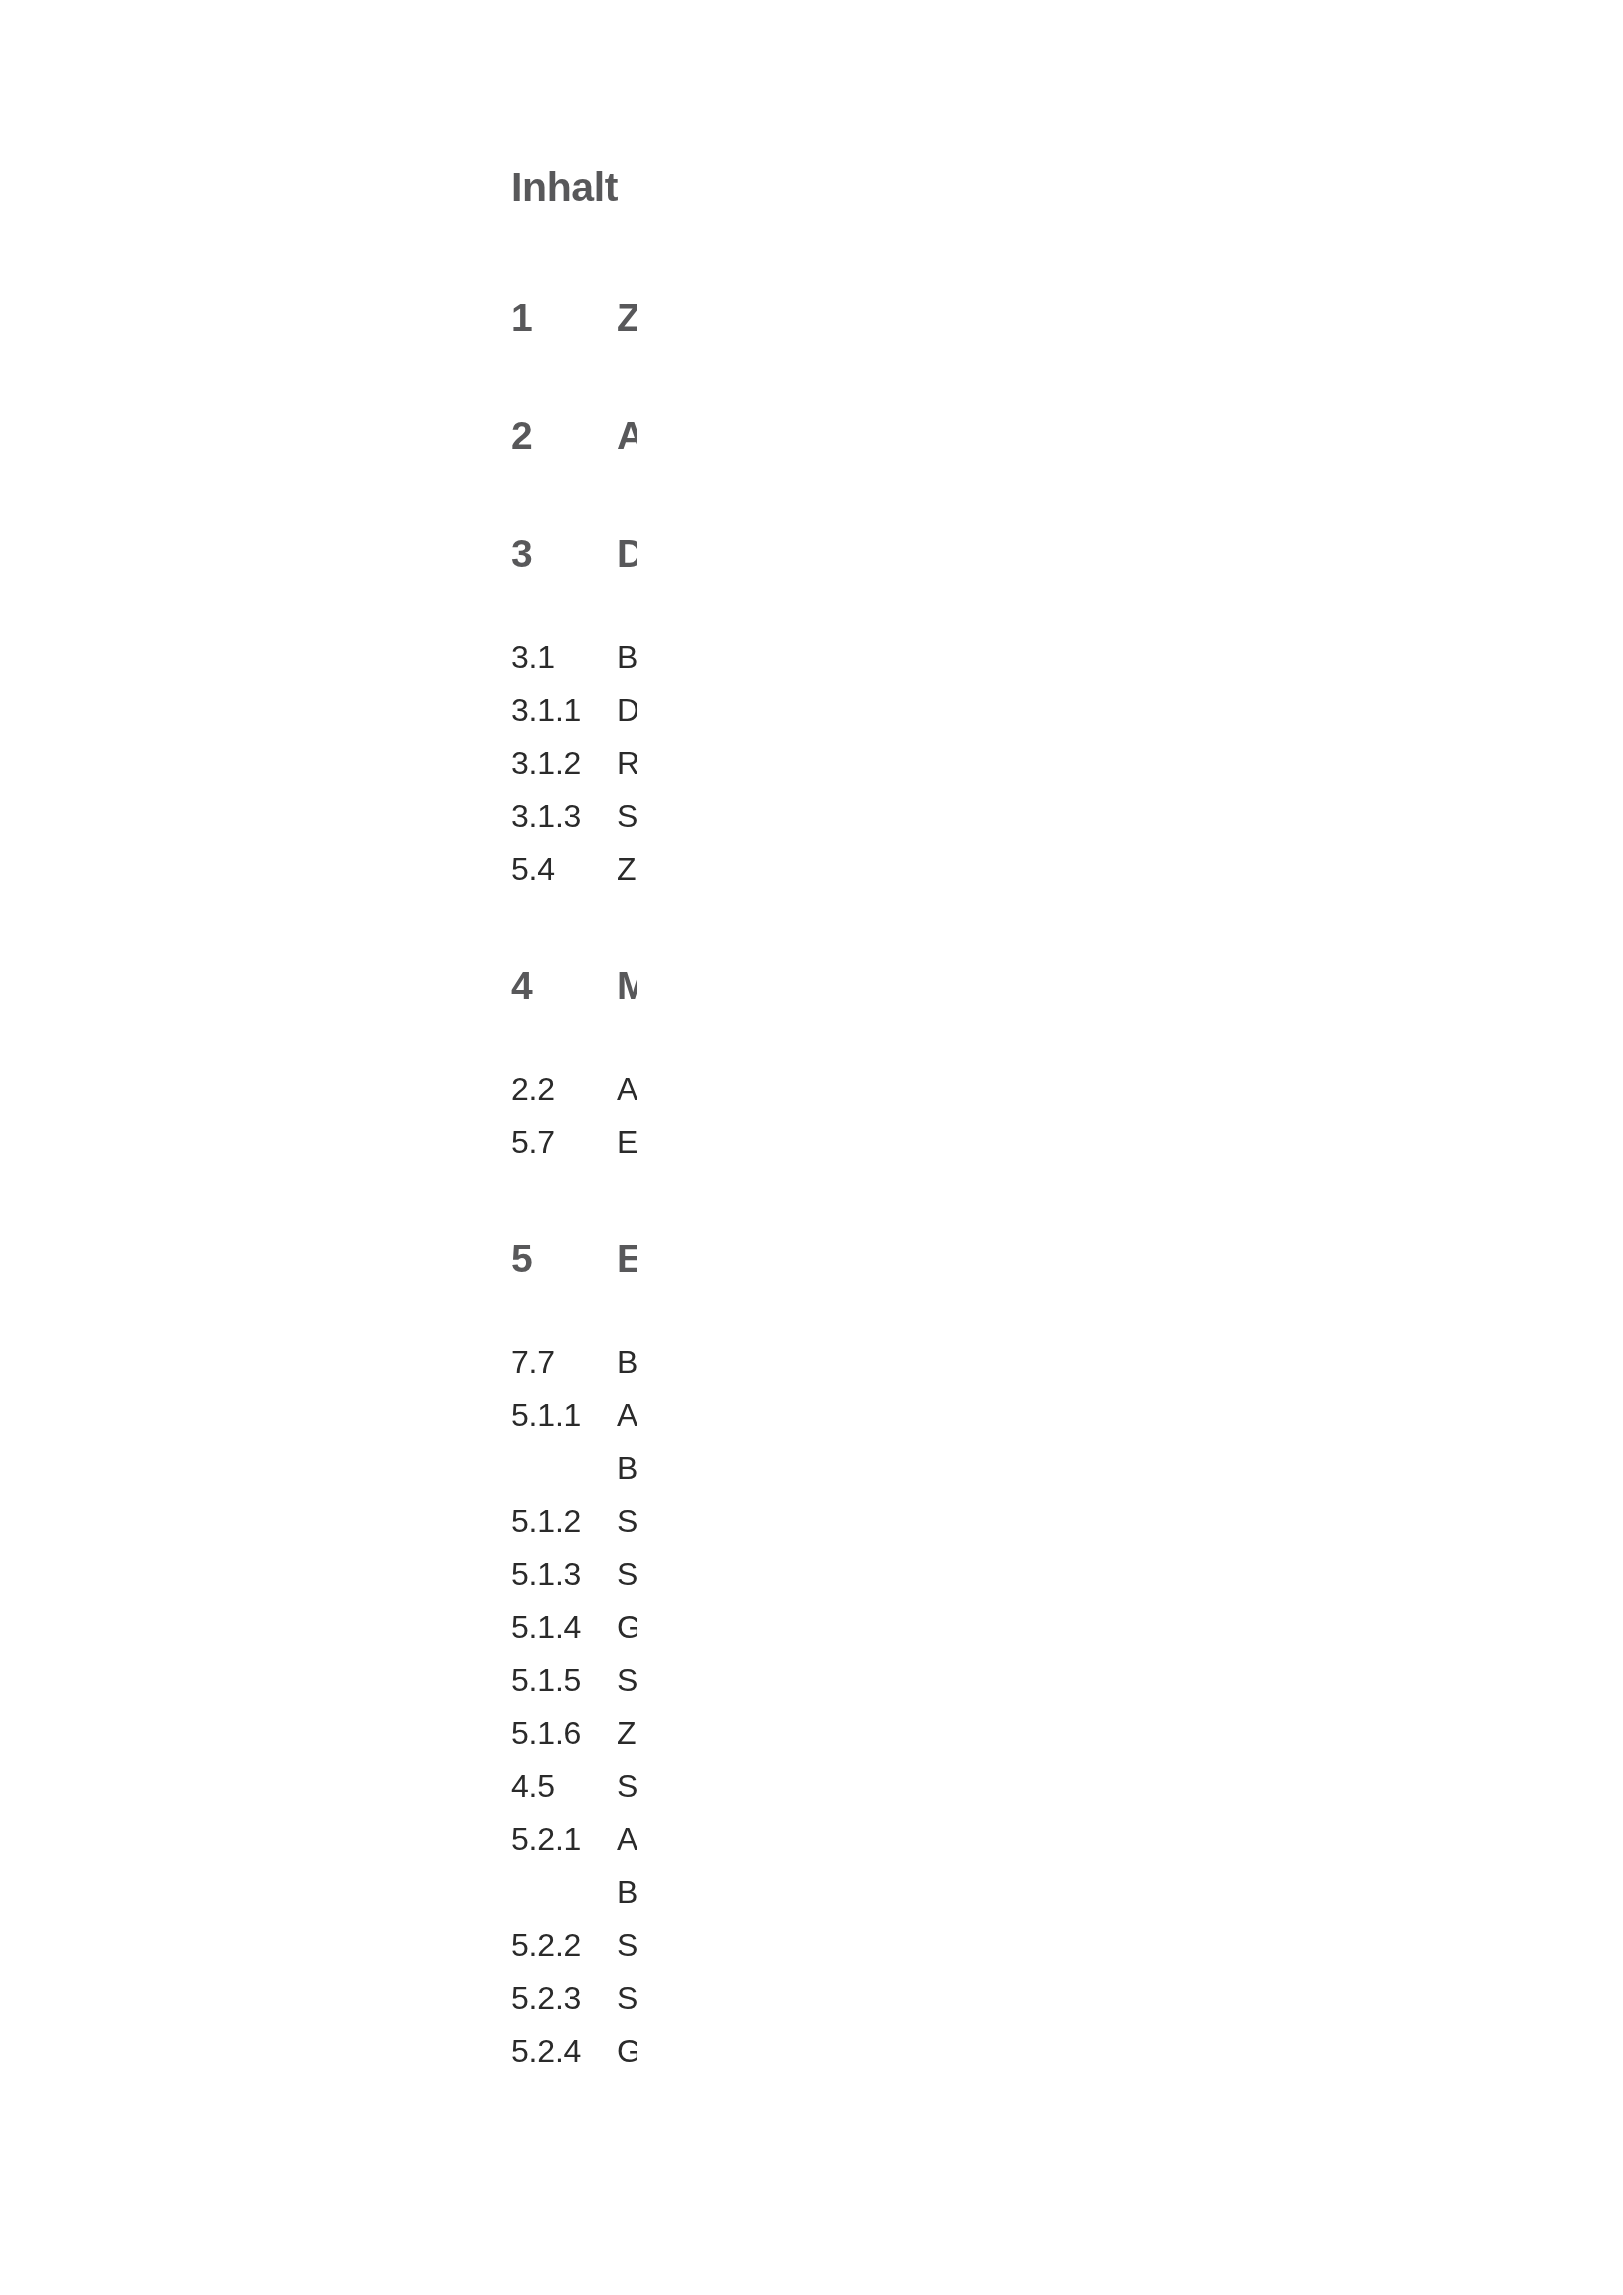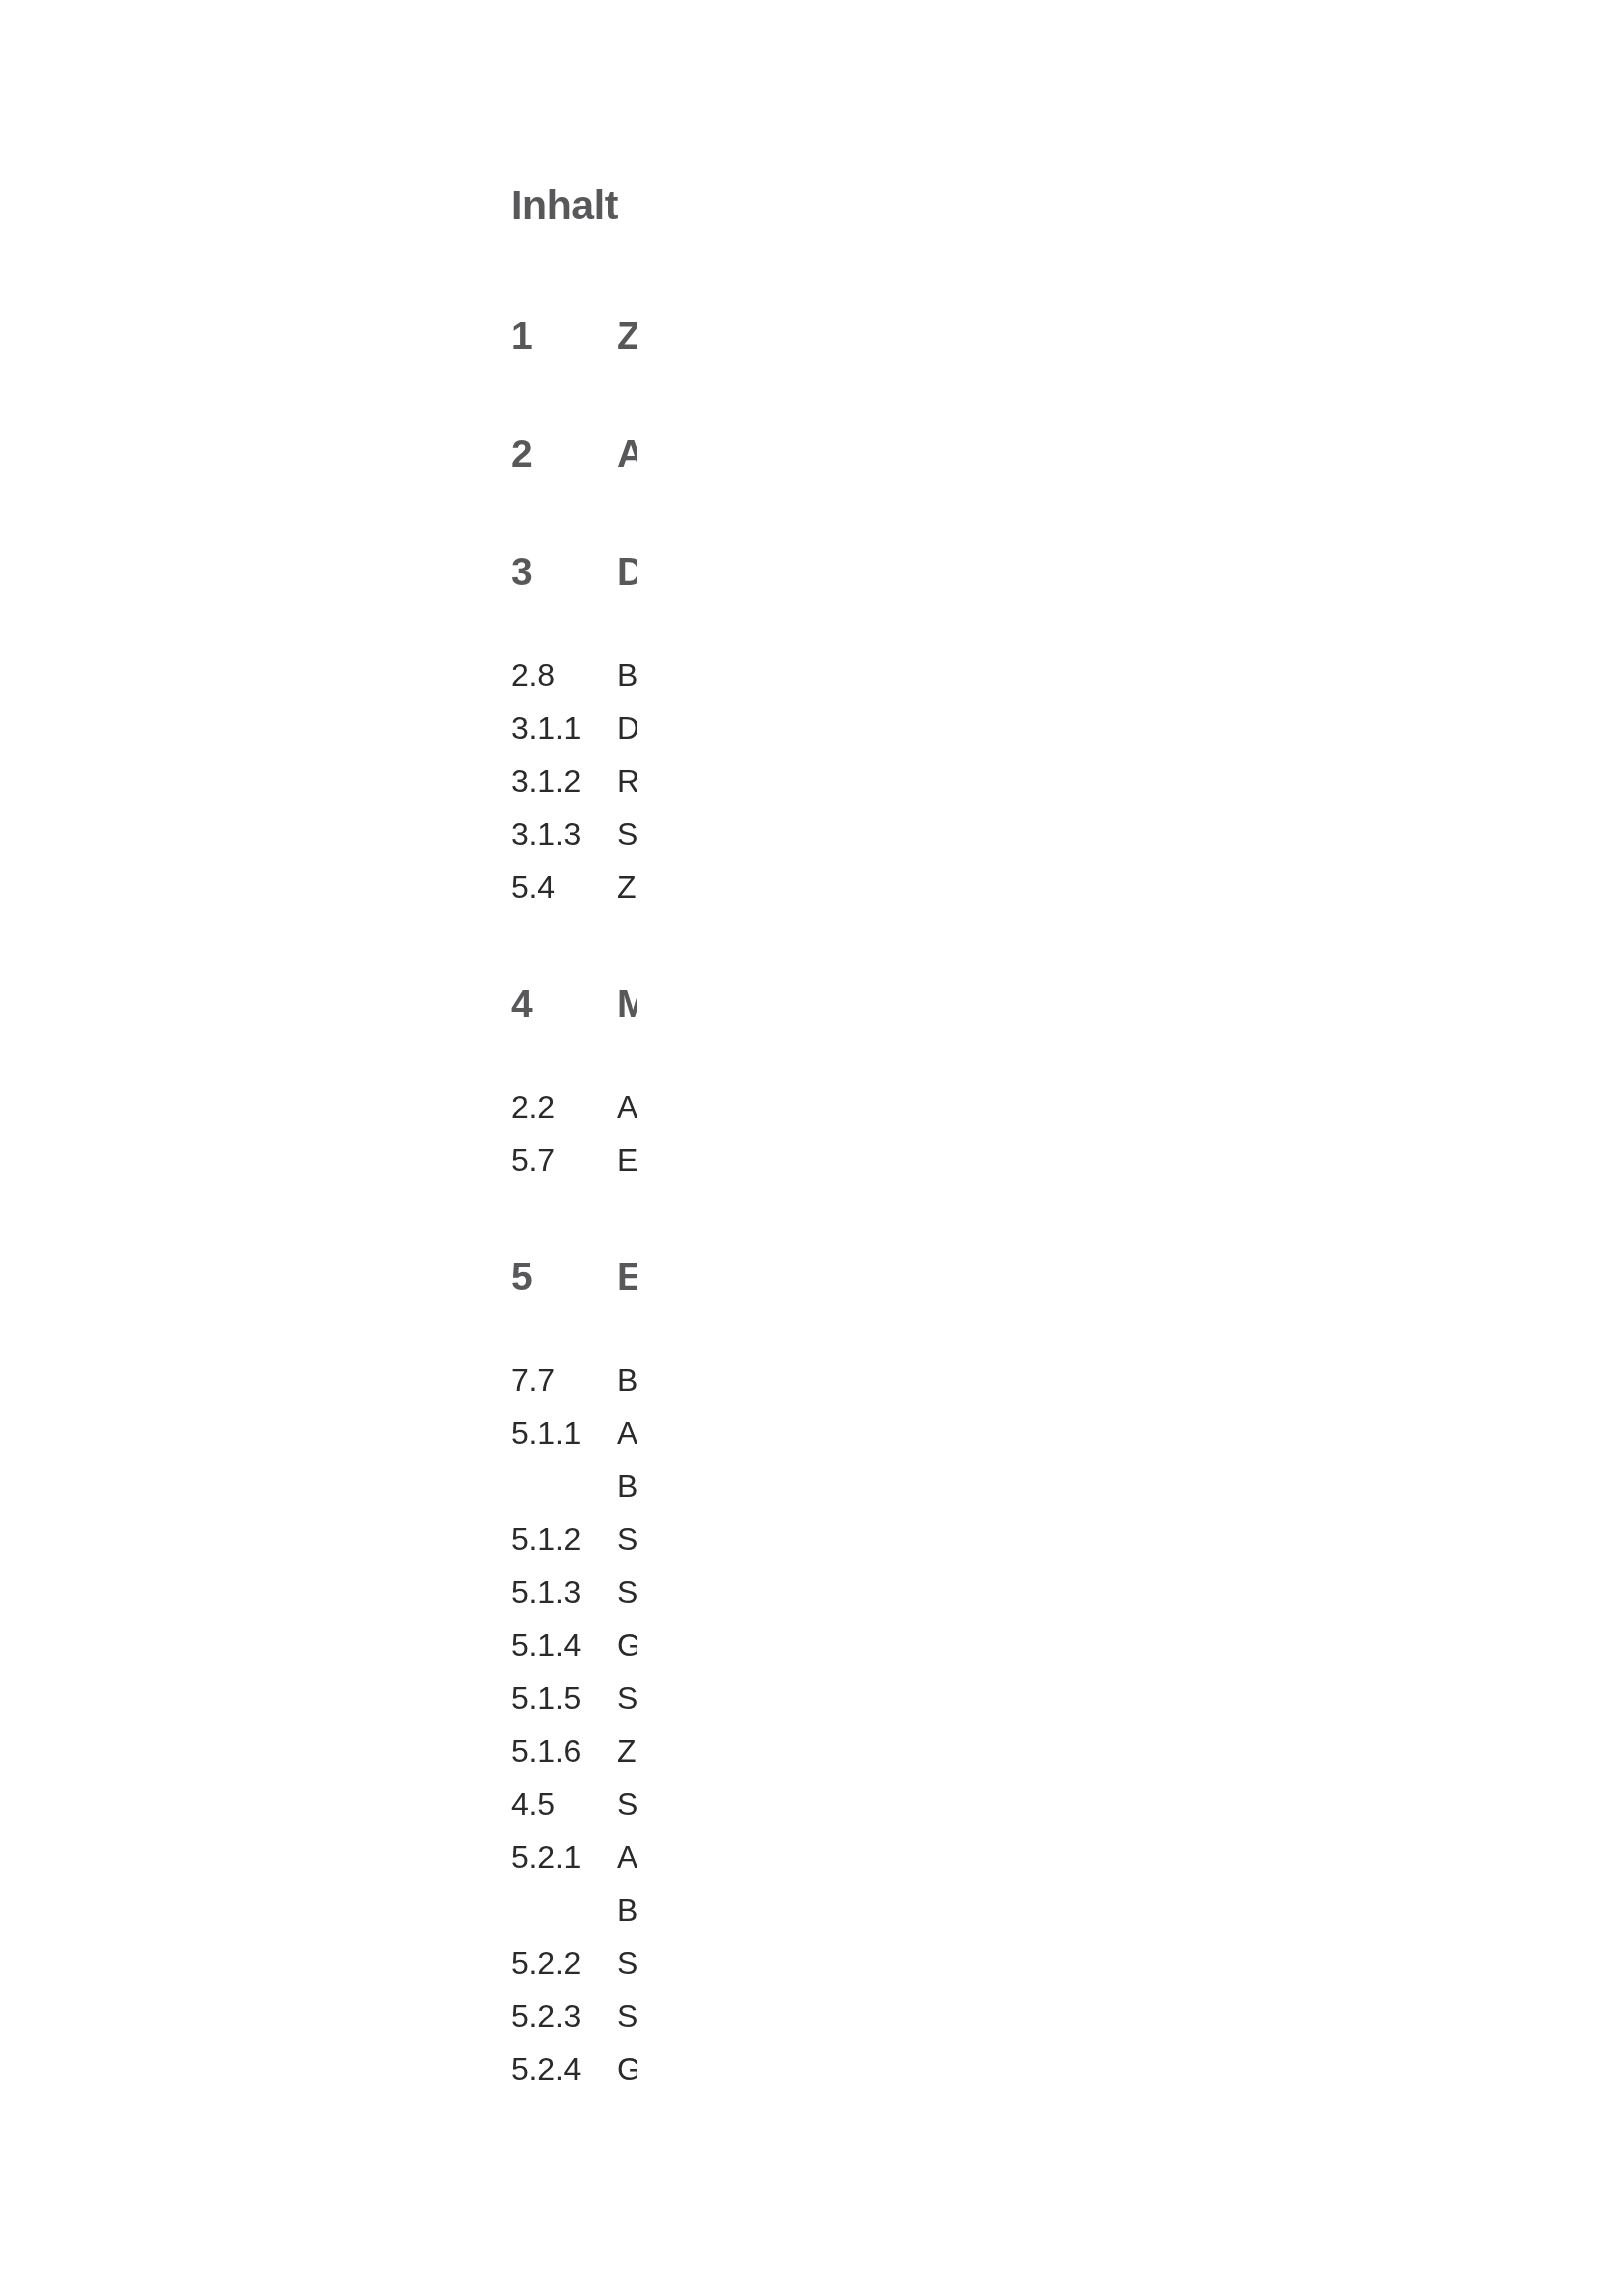--- a/index.html
+++ b/index.html
@@ -15,21 +15,21 @@
   .page {
     position: relative;
     width: 1623px;
     height: 2295px;
     background: var(--bg-color, #ffffff);
     overflow: hidden;
   }
   .toc {
     position: absolute;
     left: 511px;
-    top: 177px;
+    top: 159px;
     width: 952px;
   }
   .doc-title {
     font-size: 41px;
     font-weight: 700;
     letter-spacing: -0.4px;
     color: var(--heading-color, #58585a);
     height: 57px;
     line-height: 57px;
   }
@@ -91,21 +91,21 @@
     <span class="num">2</span>
     <span class="title">Aufbau der Studie und Fragestellungen</span>
     <span class="page">7</span>
   </div>
         <div class="toc-row h">
     <span class="num">3</span>
     <span class="title">Diskursiver Kontext / Literaturanalyse</span>
     <span class="page">8</span>
   </div>
         <div class="toc-row s">
-    <span class="num">2.8</span>
+    <span class="num">3.1</span>
     <span class="title">Begriff der raumbezogenen Identität</span>
     <span class="page">8</span>
   </div>
         <div class="toc-row s">
     <span class="num">3.1.1</span>
     <span class="title">Die kulturelle Aufladung des Raums</span>
     <span class="page">9</span>
   </div>
         <div class="toc-row s">
     <span class="num">3.1.2</span>

